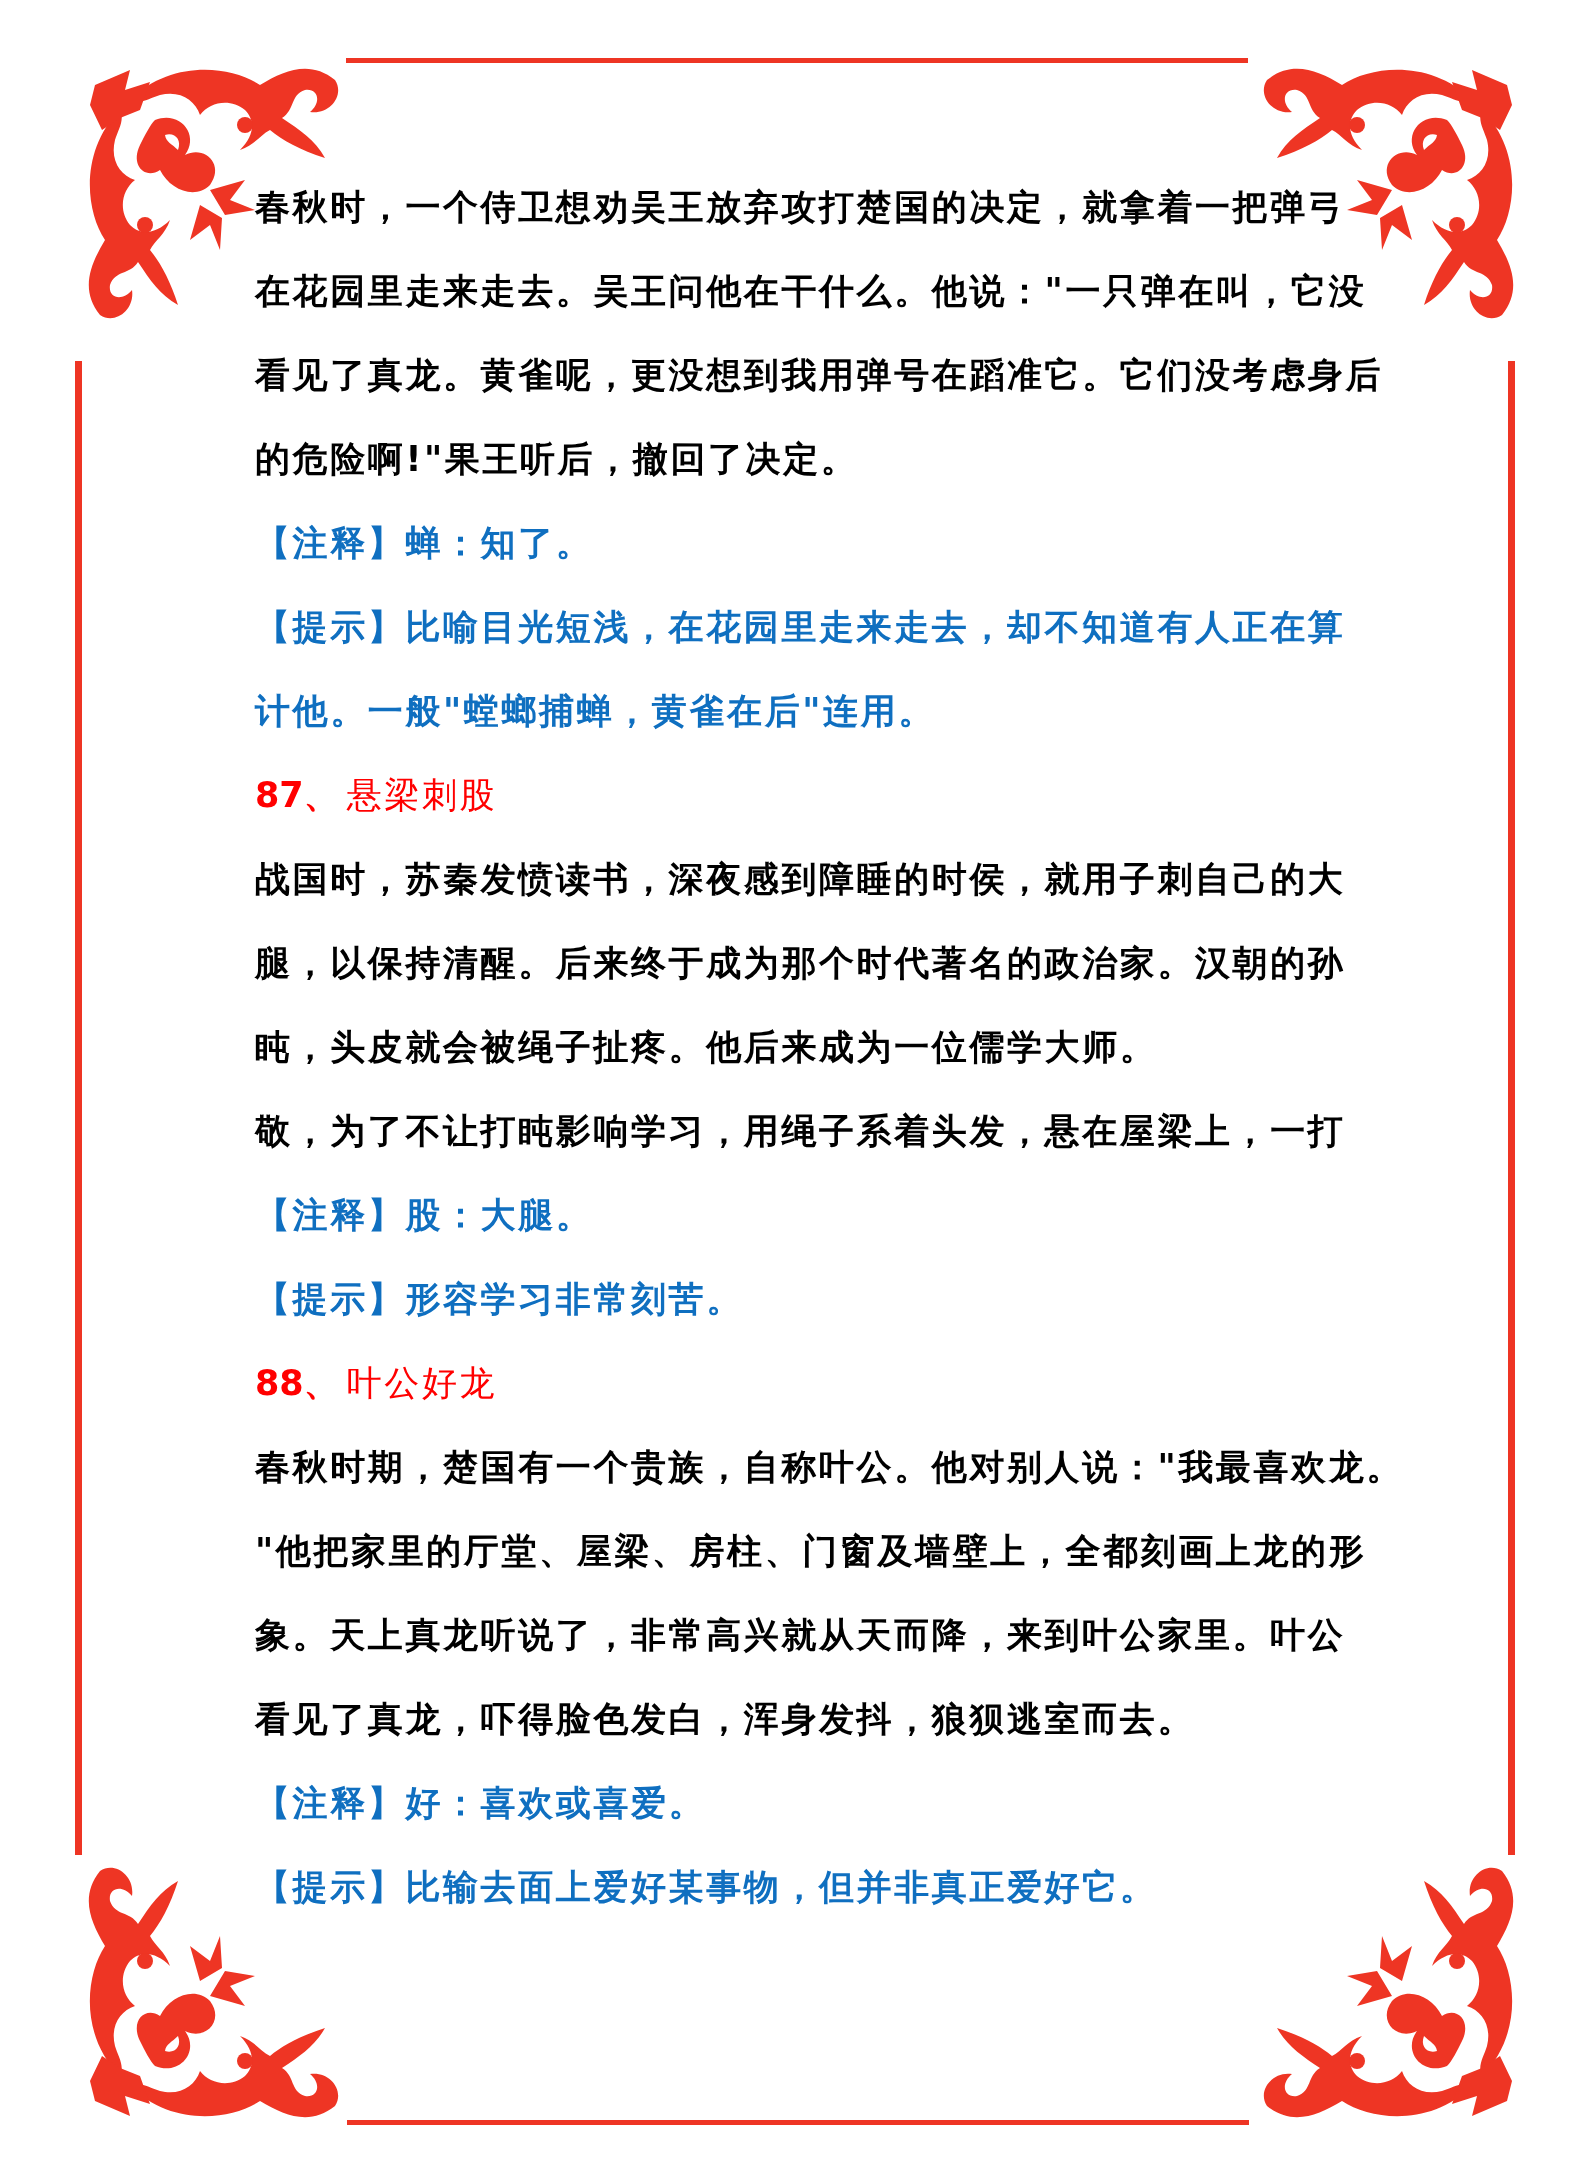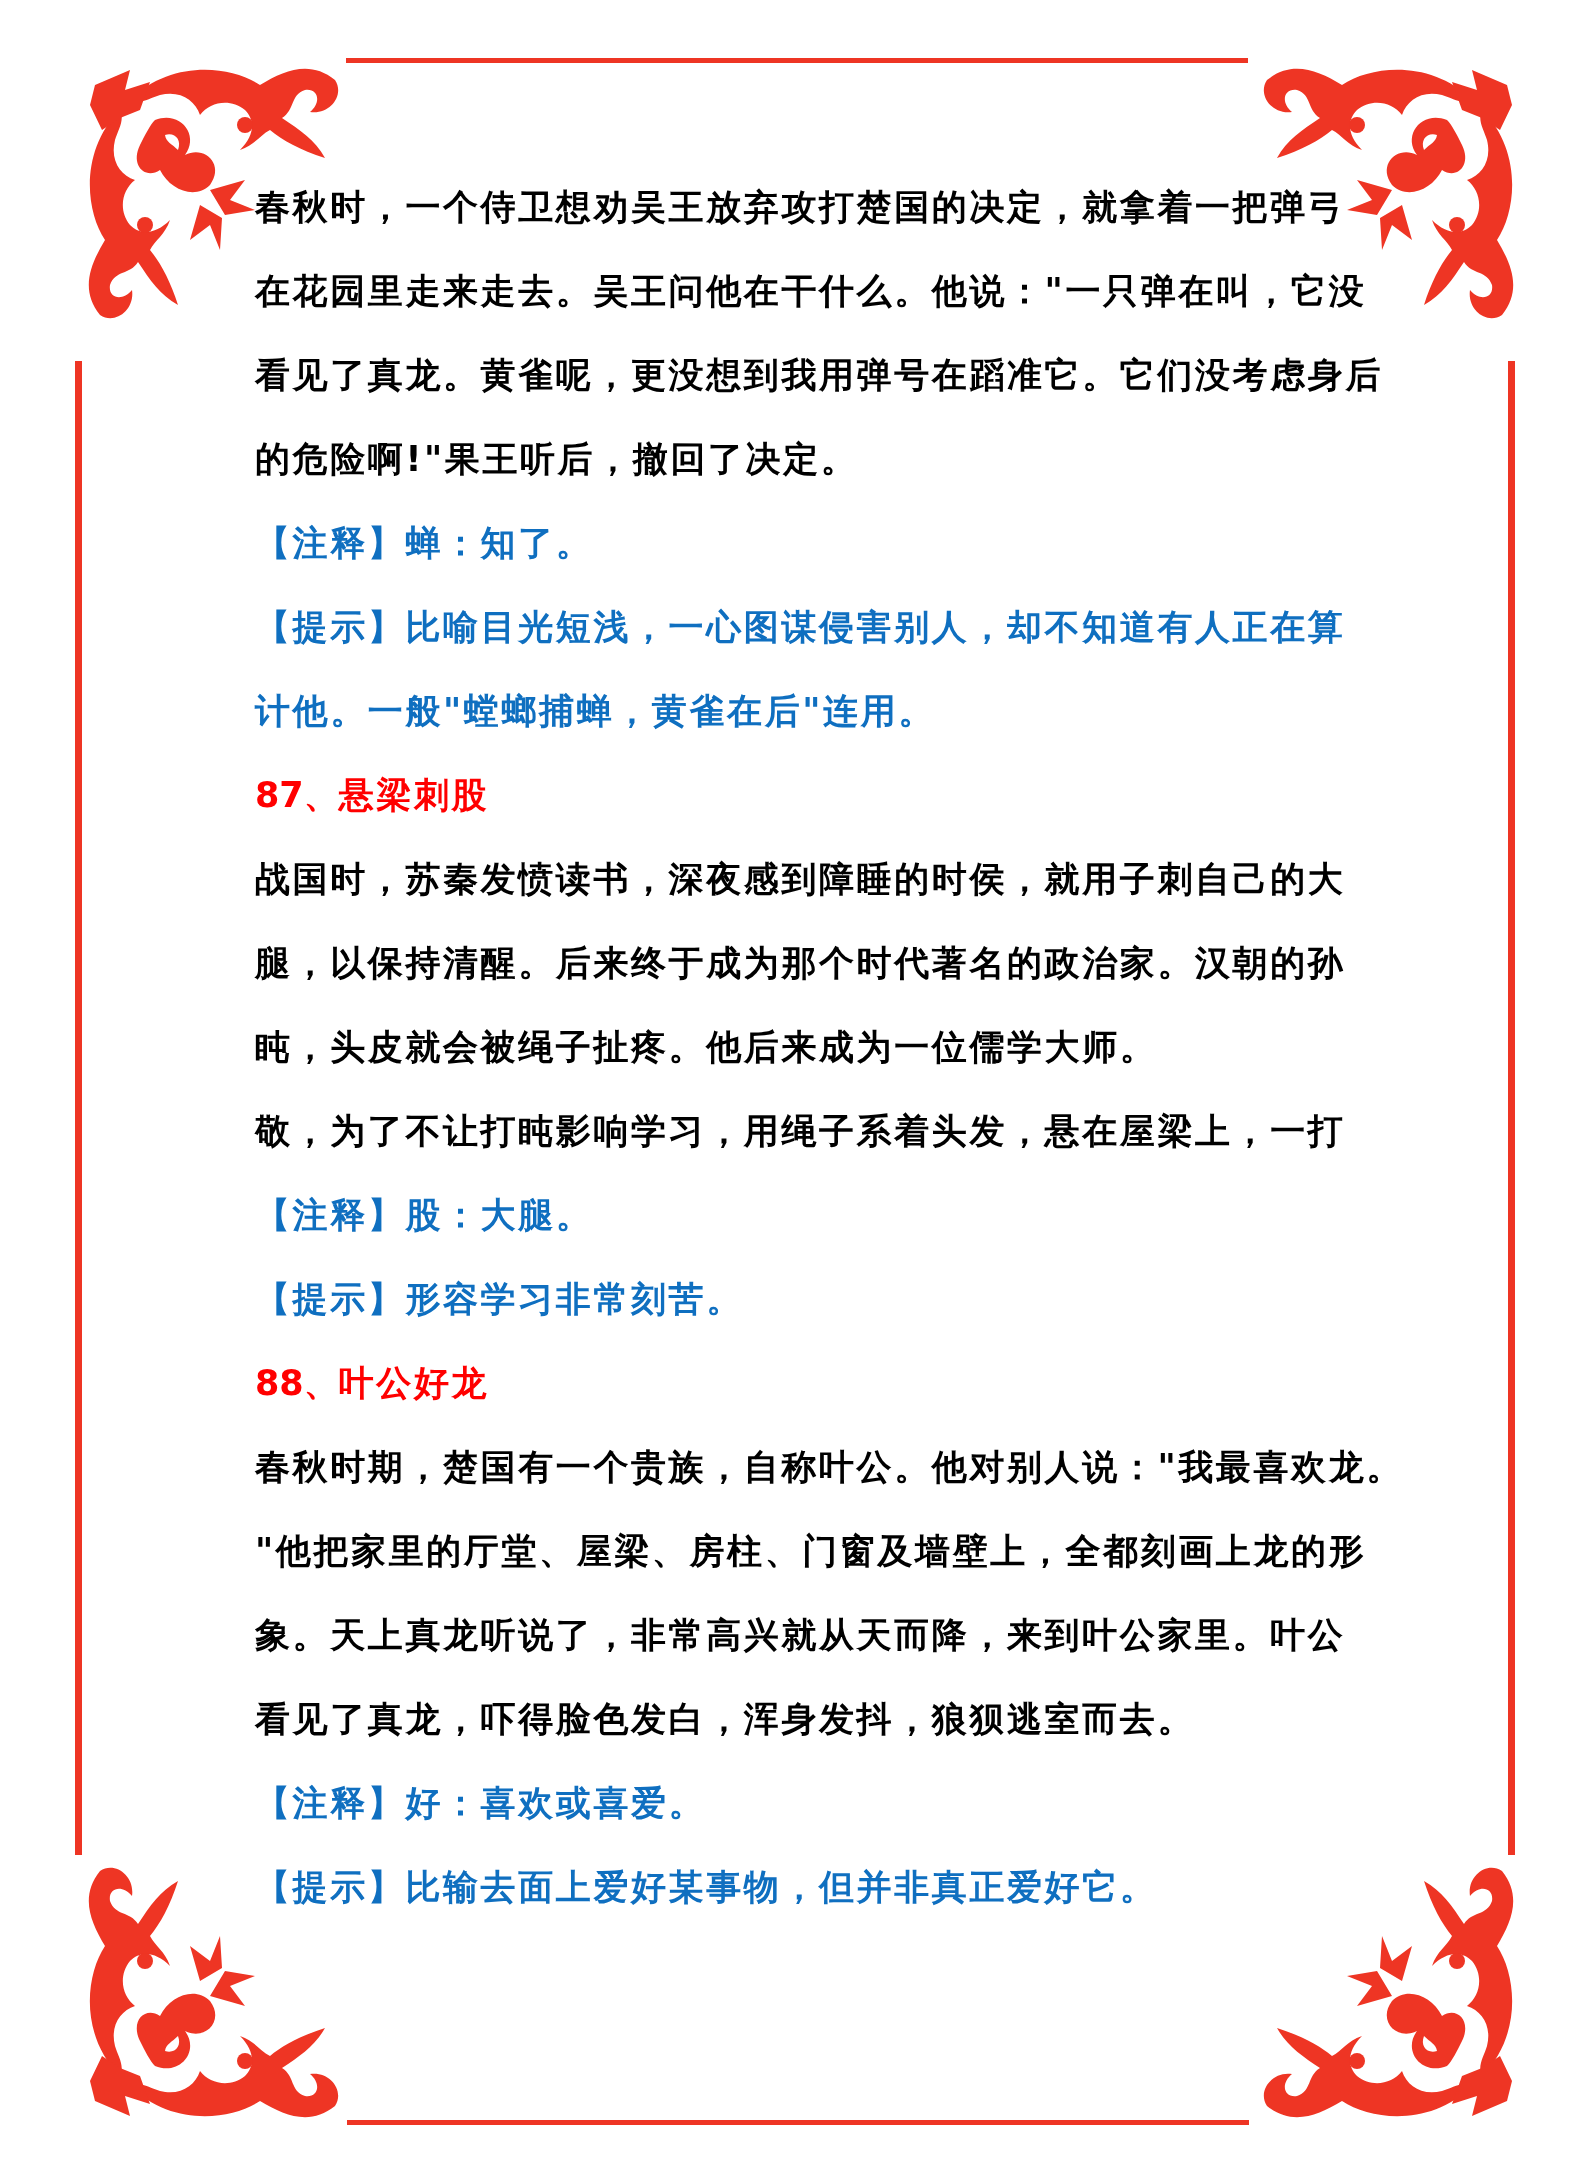--- a/index.html
+++ b/index.html
@@ -45,21 +45,21 @@
     line-height: 54px;
     font-size: 35px;
     font-weight: bold;
     letter-spacing: 2.6px;
     white-space: nowrap;
     color: #000000;
   }
   .line.note { color: #0F6FC0; }
   .line.heading { color: #FF0000; }
   .heading-num { font-weight: bold; letter-spacing: 0; }
-  .heading-title { font-weight: bold; }
+  .heading-title { font-weight: normal; margin-left: 8px; }
 </style>
 </head>
 <body>
 
 <div class="border-line line-top"></div>
 <div class="border-line line-bottom"></div>
 <div class="border-line line-left"></div>
 <div class="border-line line-right"></div>
 
 <div class="corner corner-tl">
@@ -146,21 +146,21 @@
 </div>
 
 <div class="content">
 
   <div>
     <div class="line">春秋时，一个侍卫想劝吴王放弃攻打楚国的决定，就拿着一把弹弓</div>
     <div class="line">在花园里走来走去。吴王问他在干什么。他说："一只弹在叫，它没</div>
     <div class="line">看见了真龙。黄雀呢，更没想到我用弹号在蹈准它。它们没考虑身后</div>
     <div class="line">的危险啊!"果王听后，撤回了决定。</div>
     <div class="line note">【注释】蝉：知了。</div>
-    <div class="line note">【提示】比喻目光短浅，一心图谋侵害别人，却不知道有人正在算</div>
+    <div class="line note">【提示】比喻目光短浅，在花园里走来走去，却不知道有人正在算</div>
     <div class="line note">计他。一般"螳螂捕蝉，黄雀在后"连用。</div>
   </div>
 
   <div>
     <div class="line heading">
       <span class="heading-num">87、</span><span class="heading-title">悬梁刺股</span>
     </div>
     <div class="line">战国时，苏秦发愤读书，深夜感到障睡的时侯，就用子刺自己的大</div>
     <div class="line">腿，以保持清醒。后来终于成为那个时代著名的政治家。汉朝的孙</div>
     <div class="line">盹，头皮就会被绳子扯疼。他后来成为一位儒学大师。</div>

